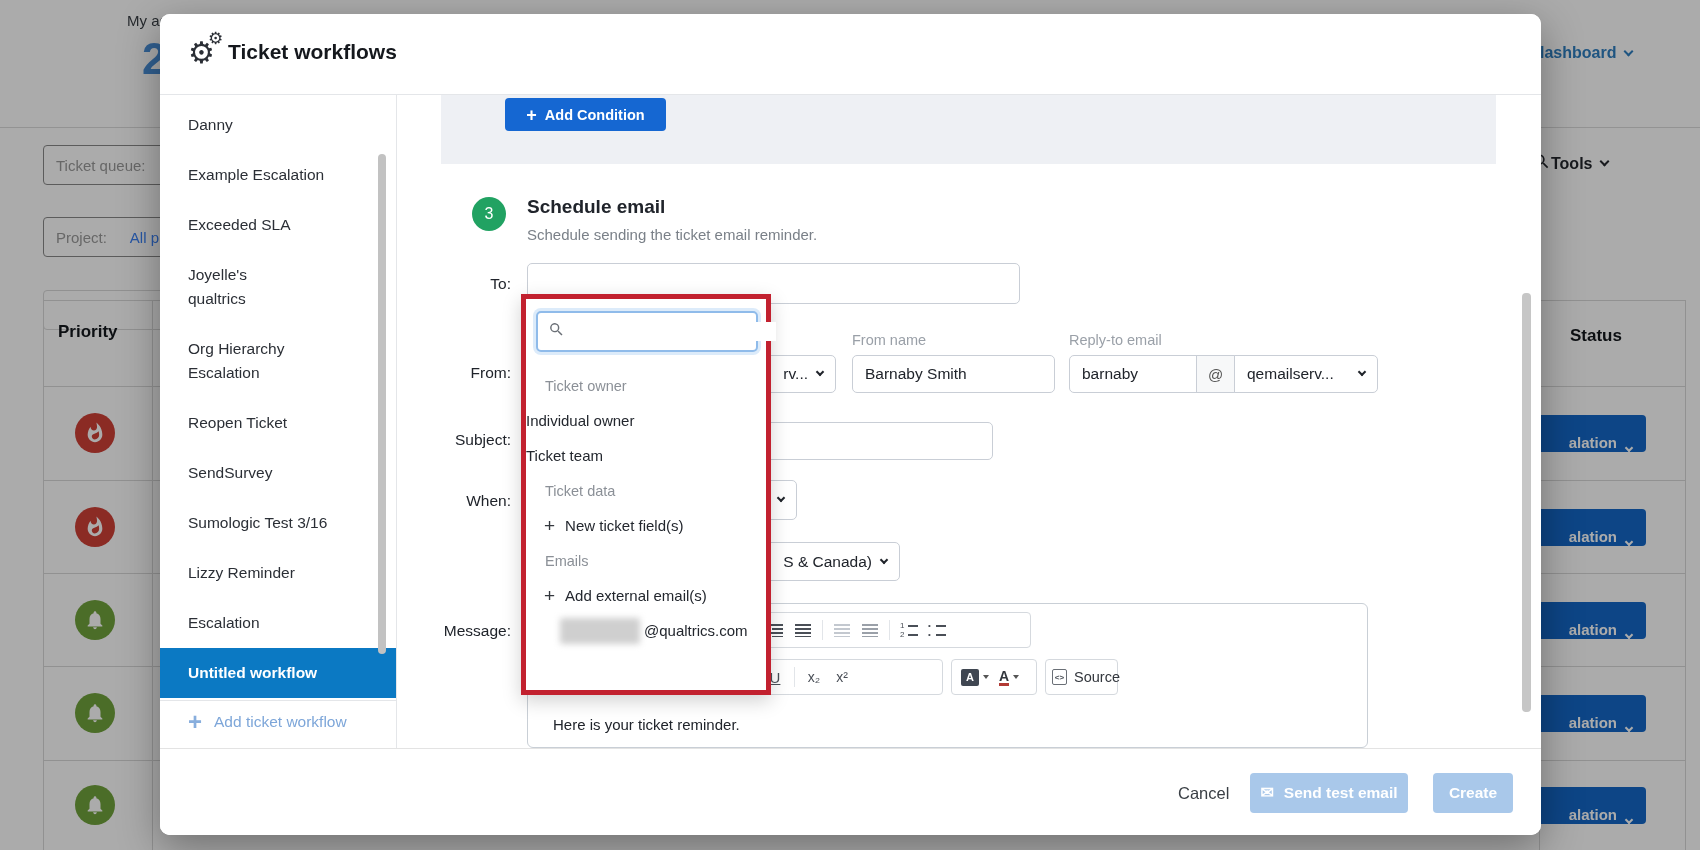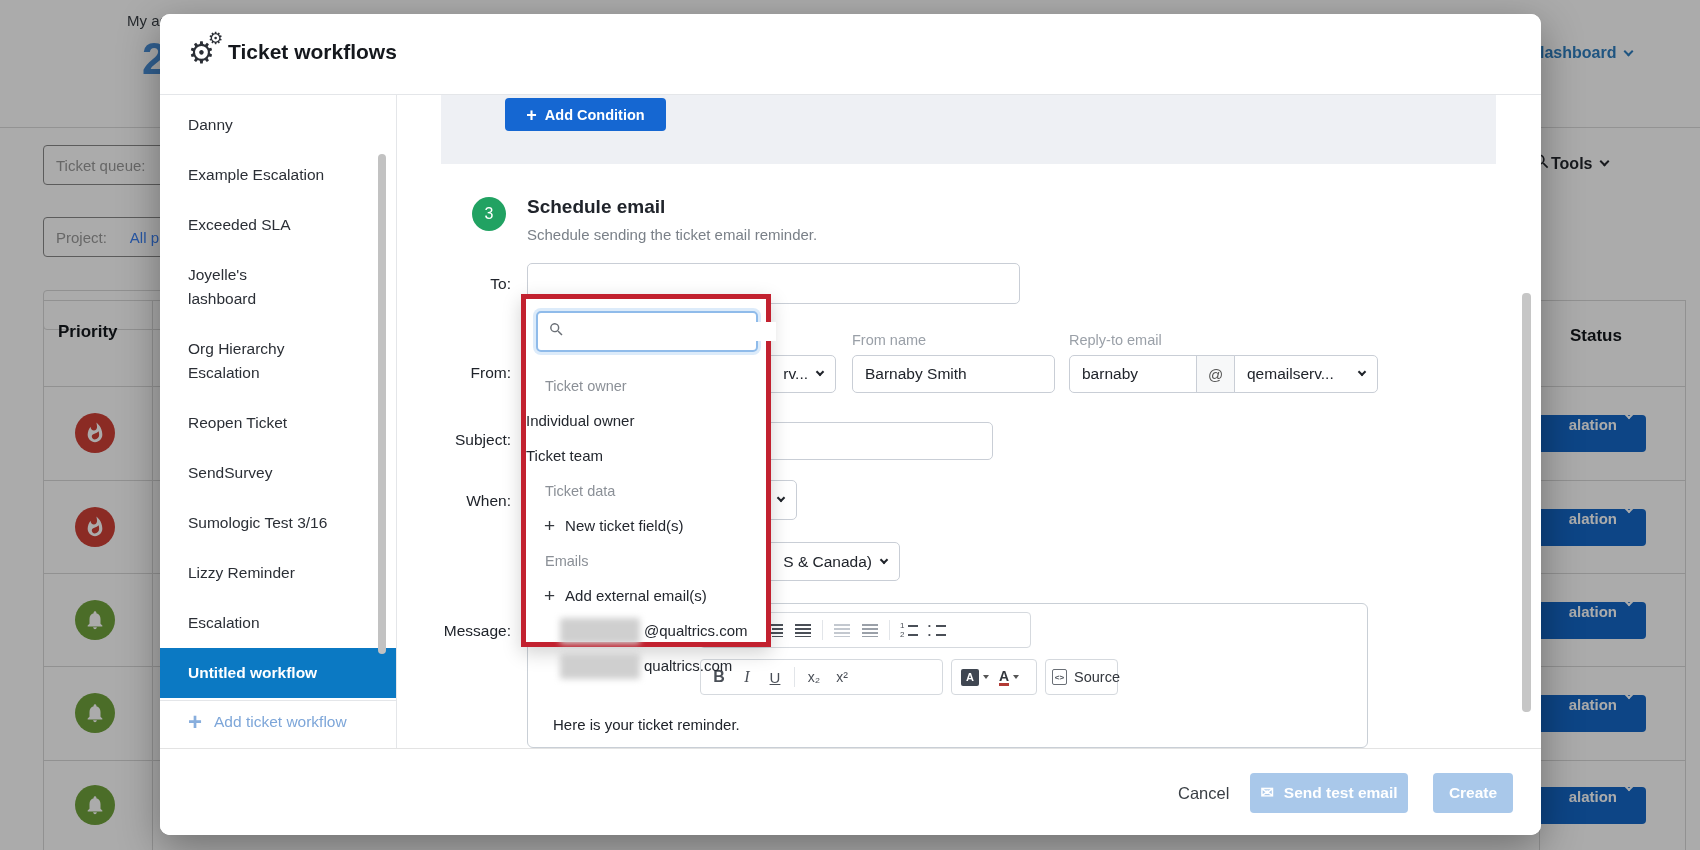--- a/index.html
+++ b/index.html
@@ -19,21 +19,21 @@
   .bg-filter .val{color:#3b82f6;margin-left:23px;}
   .bg-tools{position:absolute;left:1532px;top:152px;display:flex;align-items:center;font-size:16px;font-weight:600;color:#24282e;}
   .tbl-line{position:absolute;background:#d8d8d8;}
   .tbl-h{height:1px;left:43px;width:1642px;}
   .tbl-v{width:1px;top:300px;height:550px;}
   .tbl-head{position:absolute;font-size:17px;font-weight:700;color:#14181d;}
   .pri-icon{position:absolute;width:40px;height:40px;border-radius:50%;display:flex;align-items:center;justify-content:center;}
   .pri-flame{background:var(--pri-red);}
   .pri-bell{background:var(--pri-green);}
   .status-btn{position:absolute;left:1470px;width:176px;height:37px;border-radius:4px;background:var(--status-blue);
-              color:#fff;font-size:15px;font-weight:700;display:flex;align-items:flex-start;justify-content:flex-end;
+              color:#fff;font-size:15px;font-weight:700;display:flex;align-items:flex-end;justify-content:flex-end;
               padding-right:14px;border:none;}
   .scrim{position:absolute;inset:0;background:rgba(0,0,0,.33);z-index:5;}
 
   
   .modal{position:absolute;left:160px;top:14px;width:1381px;height:821px;background:#fff;border-radius:10px;
          box-shadow:0 12px 40px rgba(0,0,0,.35);z-index:10;overflow:hidden;}
   .modal-header{position:absolute;left:0;top:0;width:100%;height:81px;border-bottom:1px solid #e4e6e9;background:#fff;}
   .gear-wrap{position:absolute;left:28px;top:18px;width:44px;height:44px;color:#2b2f36;}
   .gear-big{position:absolute;left:0;top:6px;font-size:30px;line-height:30px;}
   .gear-small{position:absolute;left:20px;top:-2px;font-size:17px;line-height:17px;}
@@ -110,21 +110,21 @@
   .modal-footer{position:absolute;left:0;top:734px;width:100%;height:87px;border-top:1px solid #e3e3e3;background:#fff;}
   .cancel-link{position:absolute;left:1018px;top:770px;font-size:16.5px;color:#3a3f45;cursor:pointer;}
   .btn-disabled{position:absolute;top:759px;height:40px;background:var(--disabled-btn);border:none;border-radius:4px;
                 color:#fff;font-size:15.5px;font-weight:600;display:flex;align-items:center;justify-content:center;gap:10px;
                 font-family:inherit;}
   .btn-send{left:1090px;width:158px;}
   .btn-create{left:1273px;width:80px;}
   .env{font-size:16px;line-height:16px;}
 
   
-  .popup{position:absolute;left:361px;top:280px;width:250px;height:353px;background:#fff;border:5px solid var(--hl-red);
+  .popup{position:absolute;left:361px;top:280px;width:250px;height:401px;background:#fff;border:5px solid var(--hl-red);
          z-index:20;box-shadow:0 6px 18px rgba(0,0,0,.18);}
   .pp-search{position:absolute;left:10px;top:12px;width:222px;height:41px;border:2px solid #8fbbea;border-radius:5px;
              box-shadow:0 0 0 3px rgba(140,190,240,.30);display:flex;align-items:center;padding:0 10px;background:#fff;}
   .pp-list{position:absolute;left:0;top:69px;width:100%;}
   .pp-label{height:35px;display:flex;align-items:center;padding-left:19px;font-size:14.5px;color:#8b9097;}
   .pp-item{height:35px;display:flex;align-items:center;font-size:15px;color:#23272e;cursor:pointer;}
   .pp-item.pluskind{padding-left:18px;}
   .pp-plus{font-size:19px;font-weight:400;color:#33373d;margin-right:10px;line-height:16px;}
   .redact{width:80px;height:26px;background:#cfcfcf;border-radius:2px;filter:blur(3px);margin-right:4px;flex:none;}
   .pp-item.em{padding-left:34px;text-align:center;}
@@ -232,21 +232,21 @@
       </div>
       <h1 class="modal-title">Ticket workflows</h1>
     </div>
 
     <div class="sidebar">
       <div class="sb-list" id="sidebar-list">
           <div class="sb-item">Danny</div>
           <div class="sb-item">Example Escalation</div>
           <div class="sb-item">Exceeded SLA</div>
           <div class="sb-item">Joyelle's
-lashboard</div>
+qualtrics</div>
           <div class="sb-item">Org Hierarchy
 Escalation</div>
           <div class="sb-item">Reopen Ticket</div>
           <div class="sb-item">SendSurvey</div>
           <div class="sb-item">Sumologic Test 3/16</div>
           <div class="sb-item">Lizzy Reminder</div>
           <div class="sb-item">Escalation</div>
           <div class="sb-item sel">Untitled workflow</div>
         </div>
     </div>
@@ -397,21 +397,17 @@
           </div>
           <div class="pp-label">Emails</div>
           <div class="pp-item pluskind">
             <span class="pp-plus">+</span>
             <span>Add external email(s)</span>
           </div>
           <div class="pp-item em">
             <span class="redact"></span>
             <span>@qualtrics.com</span>
           </div>
-          <div class="pp-item em">
-            <span class="redact"></span>
-            <span>qualtrics.com</span>
-          </div>
         </div>
     </div>
 
   </div>
 </div>
 
 </body></html>

